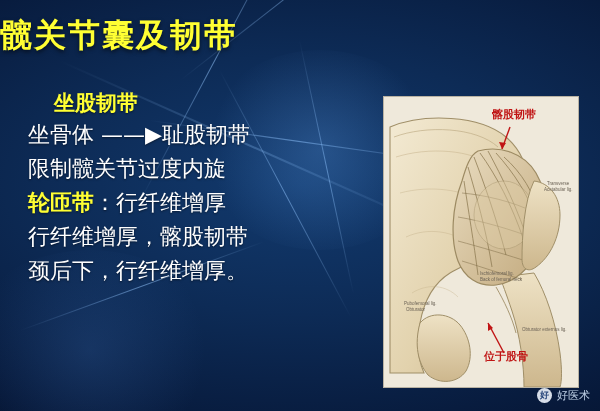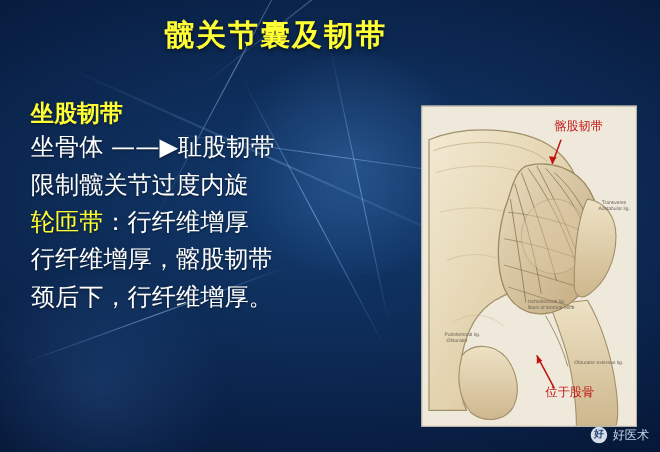--- a/index.html
+++ b/index.html
@@ -33,72 +33,71 @@
     position: absolute;
     border-radius: 50%;
     pointer-events: none;
   }
 
   .title {
     position: absolute;
     top: 14px;
     left: 0;
     width: 502px;
-    text-align: center;
     color: #ffff33;
-    font-size: 27px;
+    font-size: 32px;
     font-weight: bold;
     letter-spacing: 2px;
     font-family: "DejaVu Sans", sans-serif;
     text-shadow: 0 2px 4px rgba(0,0,0,0.6);
   }
 
   .body-text {
     position: absolute;
     left: 28px;
     top: 88px;
     width: 345px;
     color: #ffffff;
     font-size: 22px;
     line-height: 34px;
     font-family: "DejaVu Sans", sans-serif;
     text-shadow: 0 1px 2px rgba(0,0,0,0.5);
   }
   .body-text .line { white-space: nowrap; }
   .hl {
     color: #ffff33;
-    font-weight: normal;
+    font-weight: bold;
   }
   .sub-head {
     color: #ffff33;
     font-weight: bold;
     font-size: 21px;
     line-height: 30px;
+    margin-left: 26px;
   }
 
   .figure {
     position: absolute;
     left: 383px;
     top: 96px;
     width: 194px;
     height: 290px;
     background: #efe9db;
     border: 1px solid #b9b2a2;
     overflow: hidden;
   }
   .figure-inner { position: absolute; inset: 0; }
 
   .fig-label {
     position: absolute;
     color: #c01414;
     font-size: 11px;
-    font-weight: normal;
+    font-weight: bold;
     font-family: "DejaVu Sans", sans-serif;
     white-space: nowrap;
-    margin-left: 12px;
   }
   .fig-small {
     position: absolute;
     color: #6b6256;
     font-size: 4.5px;
     font-family: "Liberation Sans", sans-serif;
     white-space: nowrap;
   }
 
   .watermark {

